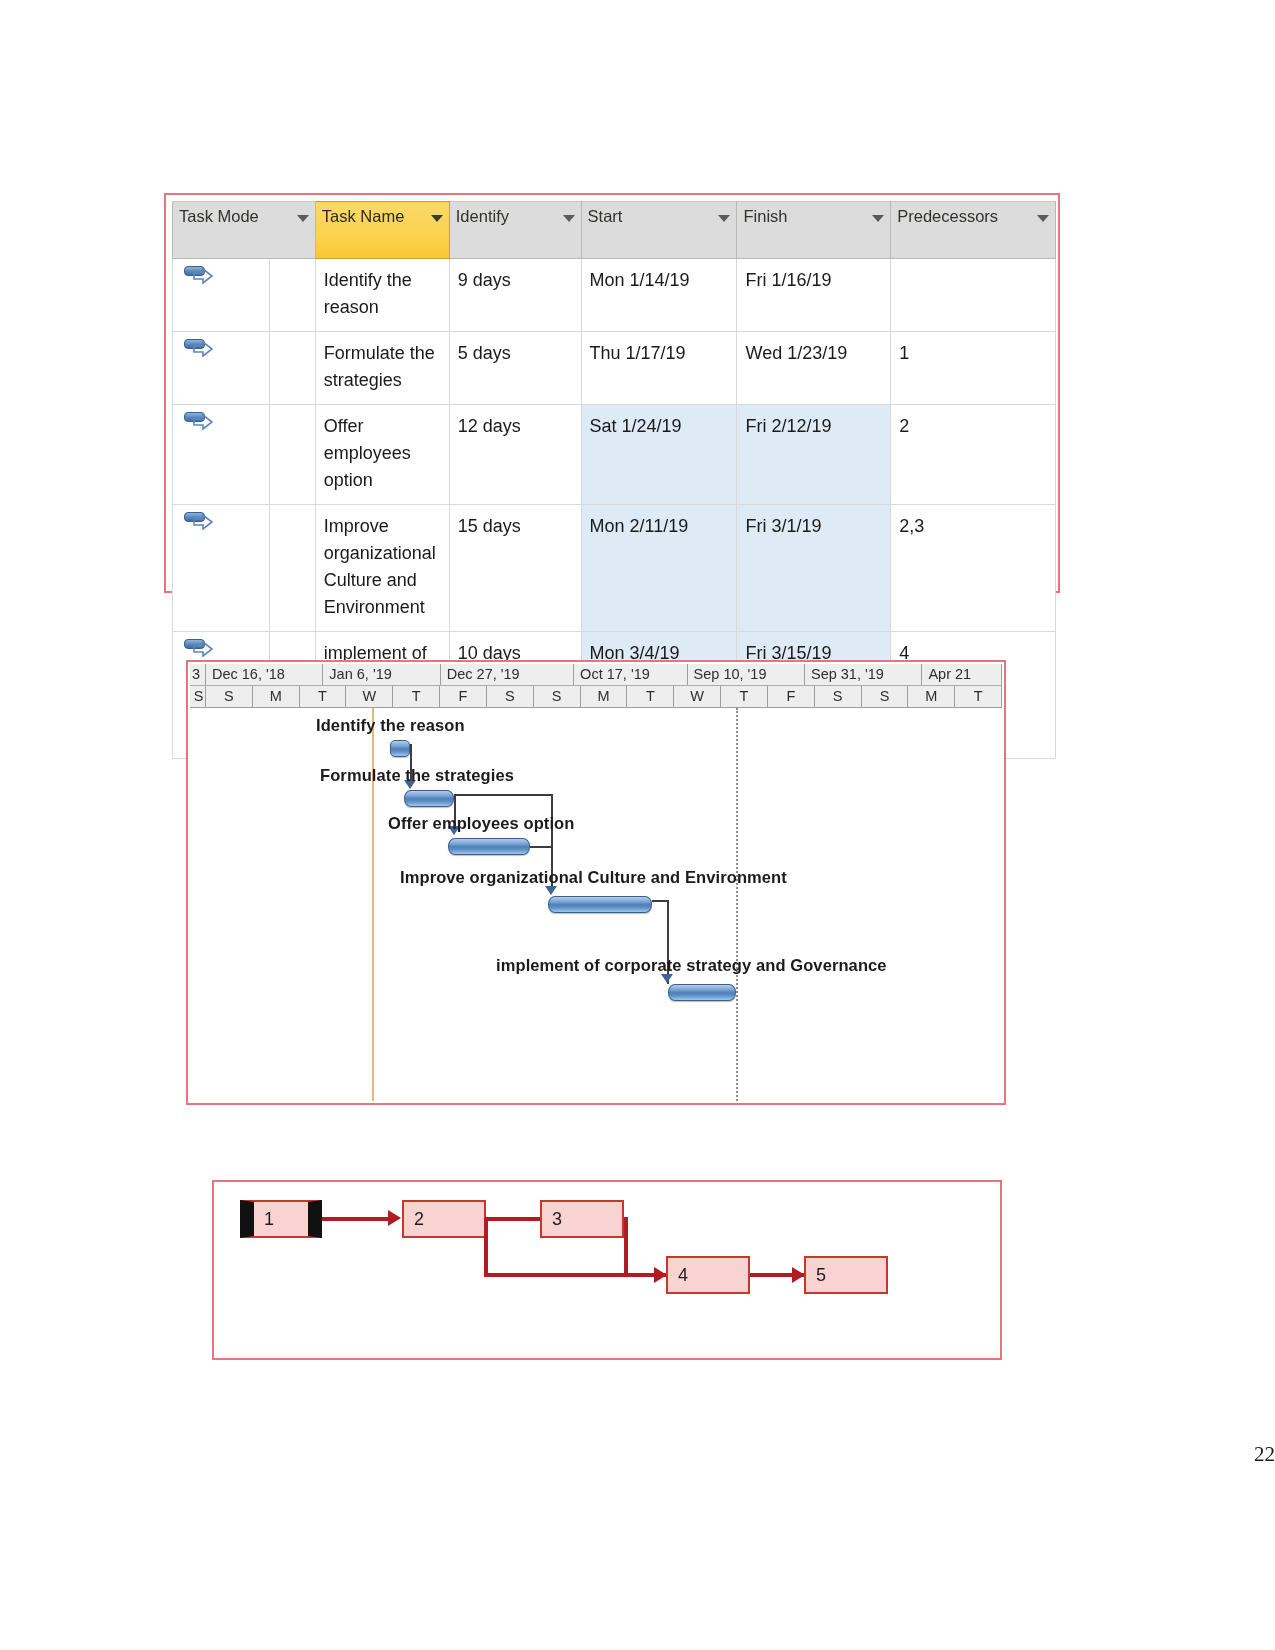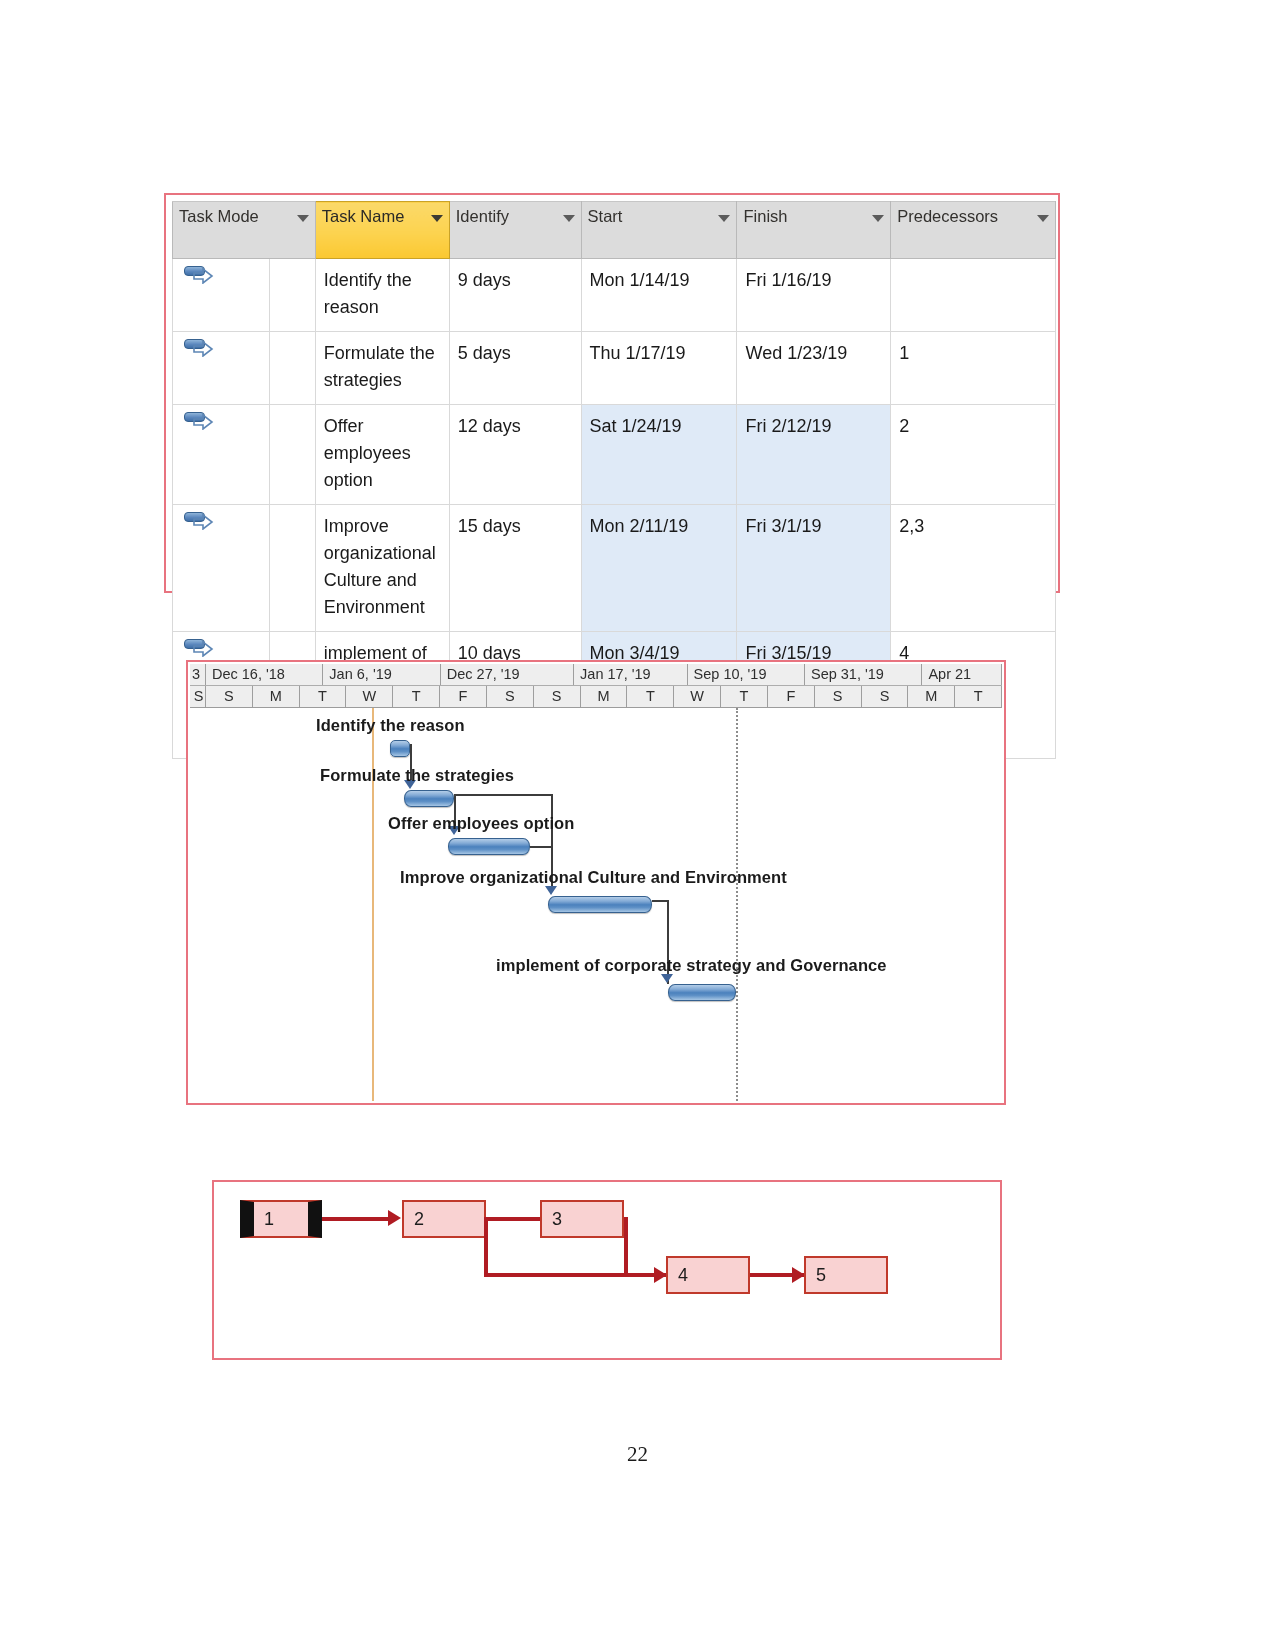--- a/index.html
+++ b/index.html
@@ -252,21 +252,21 @@
     border-top: 8px solid transparent;
     border-bottom: 8px solid transparent;
     border-left: 13px solid #b01c23;
   }
 
   
   .page-number {
     position: absolute;
     left: 0; right: 0;
     top: 1442px;
-    text-align: center;
+    text-align: right;
     font-family: "Liberation Serif", serif;
     font-size: 21px;
     color: #1a1a1a;
   }
 </style>
 </head>
 <body>
 
 <div class="task-table-frame">
   <table class="task-table">
@@ -414,21 +414,21 @@
   </table>
 </div>
 
 <div class="gantt-frame">
   <div class="gantt-head">
     <div class="gantt-months">
       <div class="gm first" style="width:16px">3</div>
       <div class="gm" style="width:118px">Dec 16, '18</div>
       <div class="gm" style="width:118px">Jan 6, '19</div>
       <div class="gm" style="width:134px">Dec 27, '19</div>
-      <div class="gm" style="width:114px">Jan 17, '19</div>
+      <div class="gm" style="width:114px">Oct 17, '19</div>
       <div class="gm" style="width:118px">Sep 10, '19</div>
       <div class="gm" style="width:118px">Sep 31, '19</div>
       <div class="gm" style="width:80px">Apr 21</div>
     </div>
     <div class="gantt-days">
       <div class="gd first" style="width:16px">S</div>
       <div class="gd" style="width:47px">S</div>
       <div class="gd" style="width:47px">M</div>
       <div class="gd" style="width:47px">T</div>
       <div class="gd" style="width:47px">W</div>

